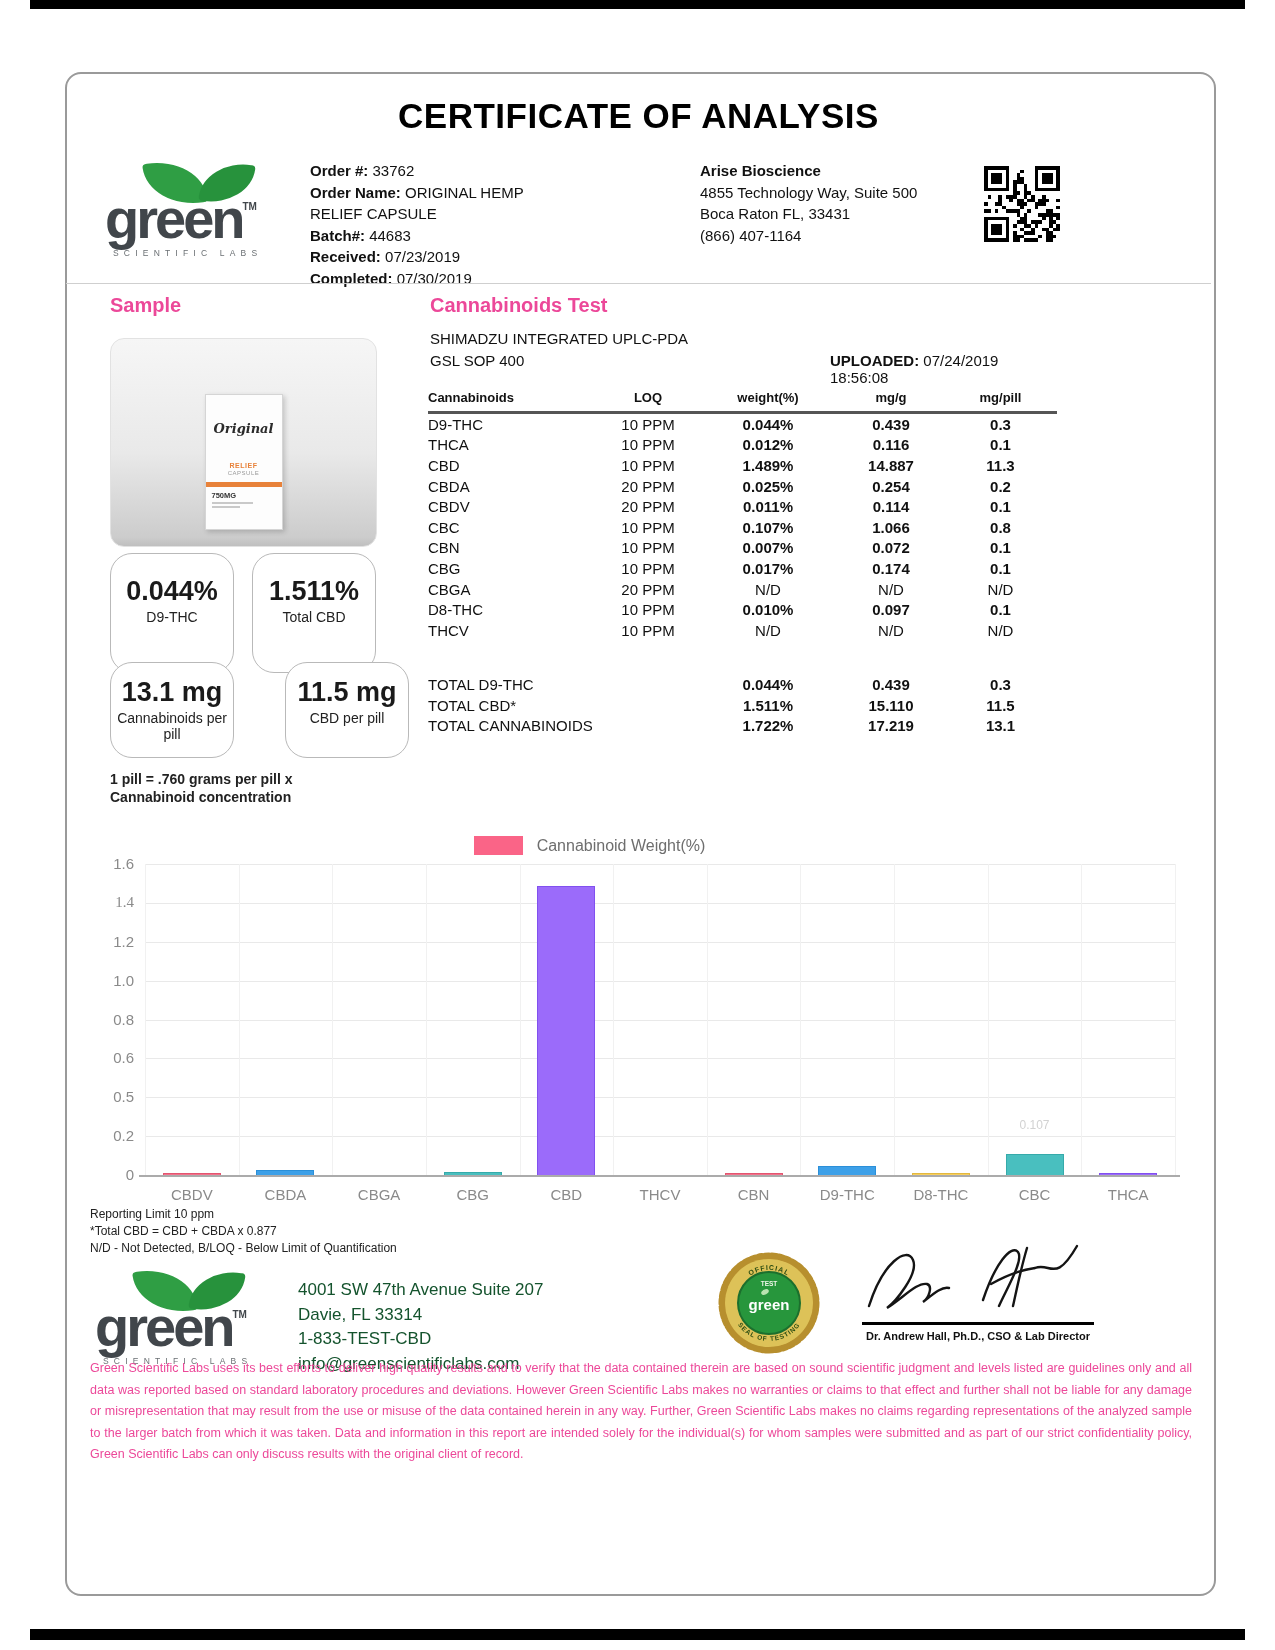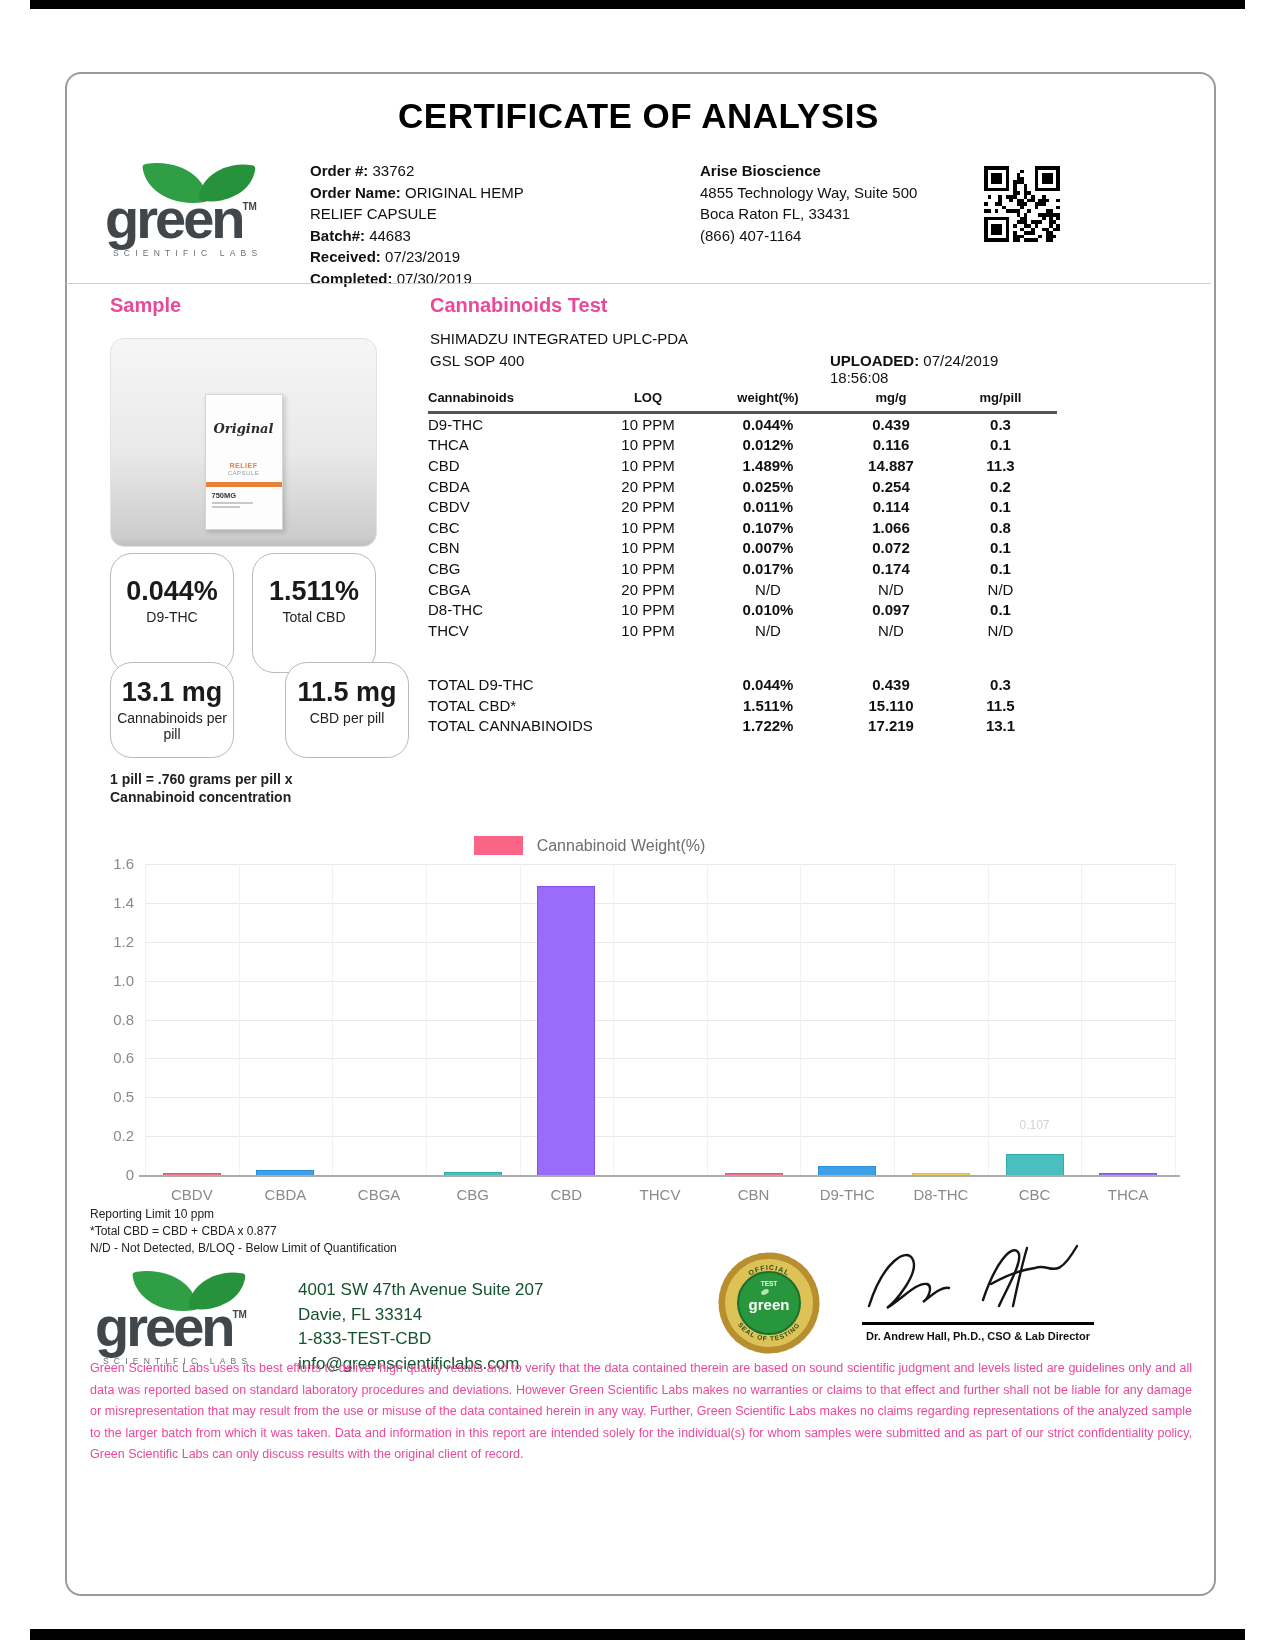--- a/index.html
+++ b/index.html
@@ -415,21 +415,21 @@
       <div class="bar" style="left: 298.727px; bottom: 0px; width: 58px; height: 3.30438px; background: rgb(73, 191, 191); border-top: 1.6px solid rgb(54, 170, 170); border-right: 1.6px solid rgb(54, 170, 170); border-left: 1.6px solid rgb(54, 170, 170); border-image: initial; border-bottom: none;"></div>
       <div class="bar" style="left: 392.364px; bottom: 0px; width: 58px; height: 289.424px; background: rgb(155, 107, 250); border-top: 1.6px solid rgb(129, 80, 239); border-right: 1.6px solid rgb(129, 80, 239); border-left: 1.6px solid rgb(129, 80, 239); border-image: initial; border-bottom: none;"></div>
       <div class="bar" style="left: 579.636px; bottom: 0px; width: 58px; height: 2.5px; background: rgb(244, 112, 139); border-top: 1.6px solid rgb(226, 86, 111); border-right: 1.6px solid rgb(226, 86, 111); border-left: 1.6px solid rgb(226, 86, 111); border-image: initial; border-bottom: none;"></div>
       <div class="bar" style="left: 673.273px; bottom: 0px; width: 58px; height: 8.5525px; background: rgb(61, 160, 232); border-top: 1.6px solid rgb(43, 143, 216); border-right: 1.6px solid rgb(43, 143, 216); border-left: 1.6px solid rgb(43, 143, 216); border-image: initial; border-bottom: none;"></div>
       <div class="bar" style="left: 766.909px; bottom: 0px; width: 58px; height: 2.5px; background: rgb(247, 207, 94); border-top: 1.6px solid rgb(227, 184, 63); border-right: 1.6px solid rgb(227, 184, 63); border-left: 1.6px solid rgb(227, 184, 63); border-image: initial; border-bottom: none;"></div>
       <div class="bar" style="left: 860.545px; bottom: 0px; width: 58px; height: 20.7981px; background: rgb(73, 191, 191); border-top: 1.6px solid rgb(54, 170, 170); border-right: 1.6px solid rgb(54, 170, 170); border-left: 1.6px solid rgb(54, 170, 170); border-image: initial; border-bottom: none;"></div>
       <div class="bar" style="left: 954.182px; bottom: 0px; width: 58px; height: 2.5px; background: rgb(155, 107, 250); border-top: 1.6px solid rgb(129, 80, 239); border-right: 1.6px solid rgb(129, 80, 239); border-left: 1.6px solid rgb(129, 80, 239); border-image: initial; border-bottom: none;"></div>
       <div class="faint-label" style="left: 860.545px; width: 58px; bottom: 42.7981px;">0.107</div>
     </div>
 <div class="ytick" style="top: 21px;">1.6</div>
-    <div class="ytick" style="top: 59.875px;">1.4</div>
+    <div class="ytick" style="top: 59.875px; font-family: Liberation Serif, serif;">1.4</div>
     <div class="ytick" style="top: 98.75px;">1.2</div>
     <div class="ytick" style="top: 137.625px;">1.0</div>
     <div class="ytick" style="top: 176.5px;">0.8</div>
     <div class="ytick" style="top: 215.375px;">0.6</div>
     <div class="ytick" style="top: 254.25px;">0.5</div>
     <div class="ytick" style="top: 293.125px;">0.2</div>
     <div class="ytick" style="top: 332px;">0</div>
     <div class="xlabel" style="left: 55px; width: 93.6364px;">CBDV</div>
     <div class="xlabel" style="left: 148.636px; width: 93.6364px;">CBDA</div>
     <div class="xlabel" style="left: 242.273px; width: 93.6364px;">CBGA</div>

